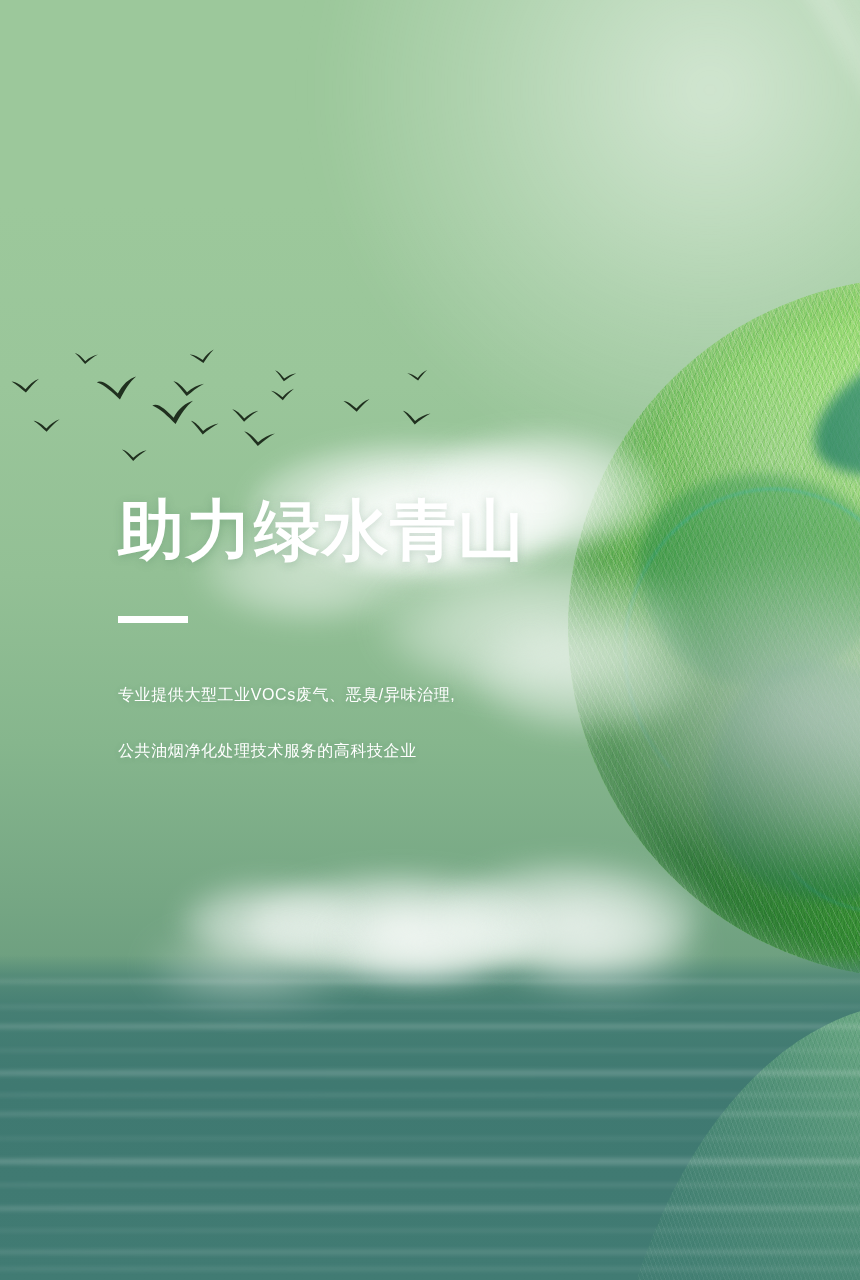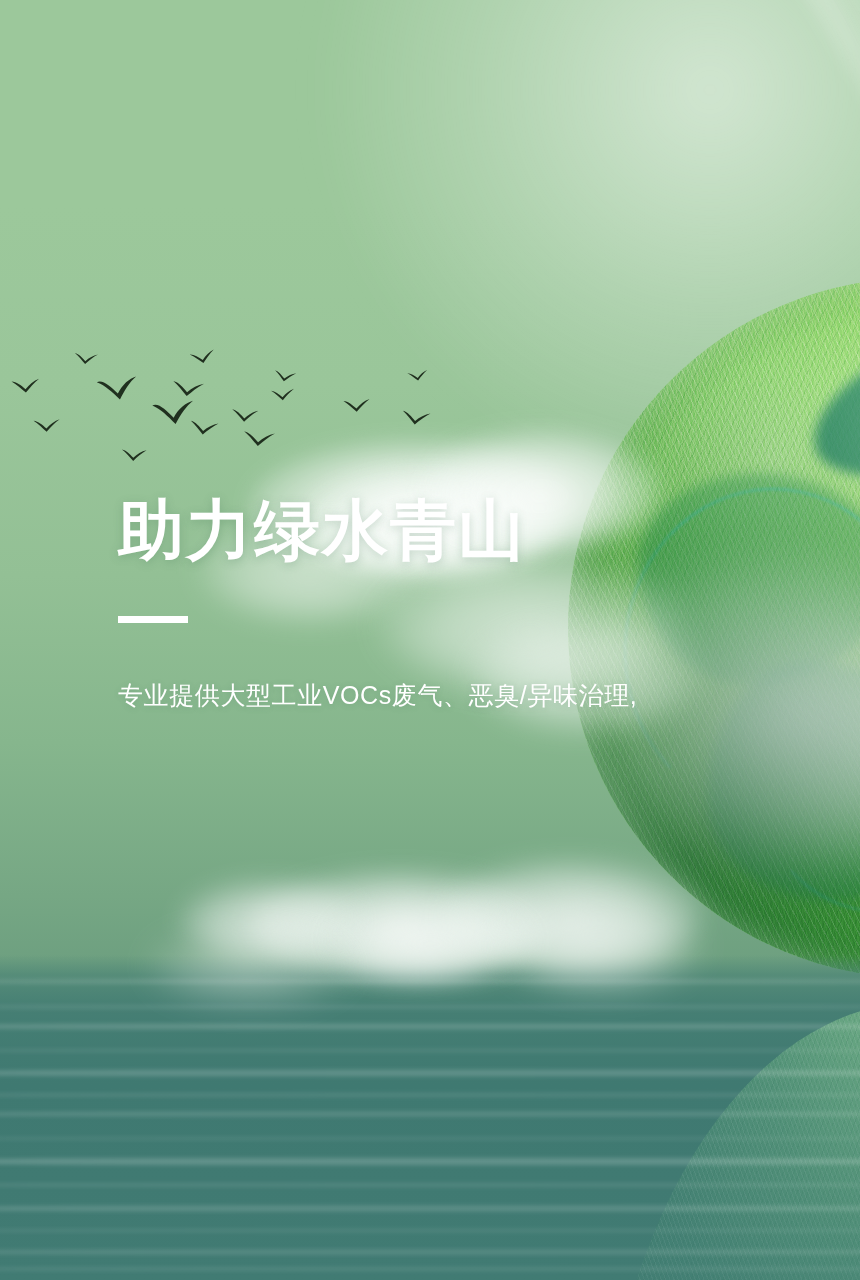--- a/index.html
+++ b/index.html
@@ -281,21 +281,21 @@
   }
   .divider {
     margin-top: 46px;
     width: 70px;
     height: 7px;
     background: #ffffff;
   }
   .subcopy {
     margin-top: 52px;
     color: #ffffff;
-    font-size: 25px;
+    font-size: 16px;
     line-height: 40px;
     letter-spacing: .6px;
     text-shadow: 0 1px 6px rgba(60,110,80,0.22);
     white-space: nowrap;
   }
 </style>
 </head>
 <body>
 
 <div class="poster">
@@ -450,15 +450,16 @@
         <svg width="24" height="13" viewBox="0 0 44 26" fill="currentColor" aria-hidden="true">
           <path d="M2,3 C9,4 15,10 21,16 C27,10 34,5 42,3 C34,8 27,15 21,21 C15,15 9,8 2,3 Z"></path>
         </svg>
       </div>
     </div>
 
   <div class="copy">
     <h1 class="headline">助力绿水青山</h1>
     <div class="divider"></div>
     <p class="subcopy">专业提供大型工业VOCs废气、恶臭/异味治理,</p>
+    <p class="subcopy" style="margin-top:0;">公共油烟净化处理技术服务的高科技企业</p>
   </div>
 
 </div>
 
 </body></html>

